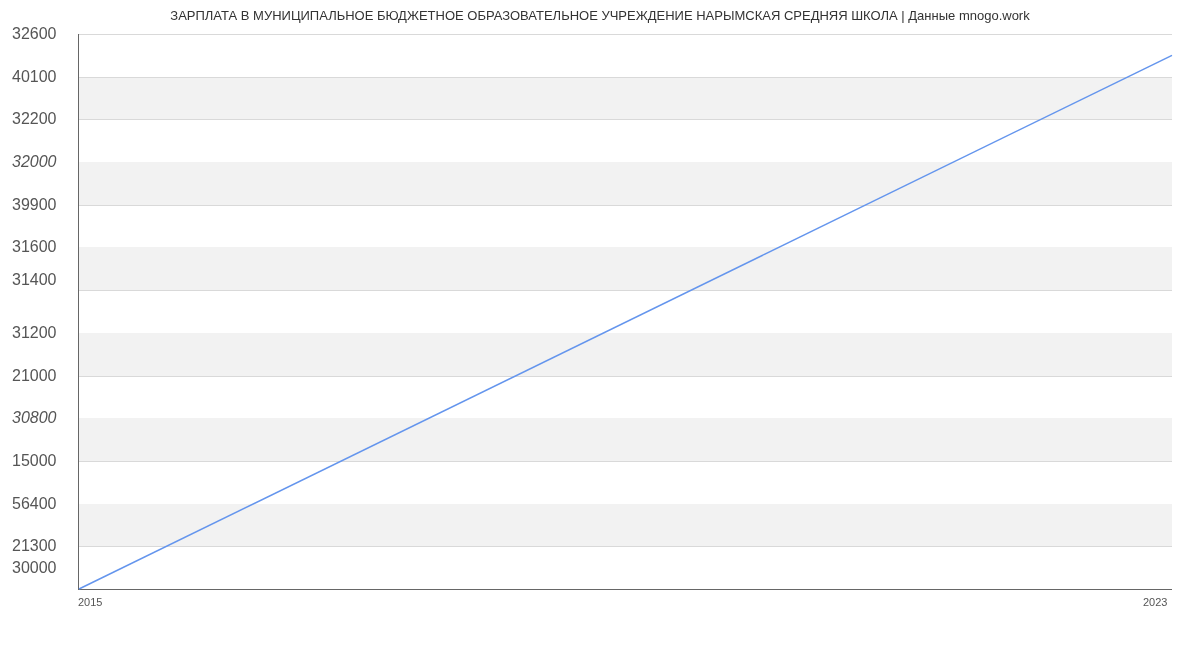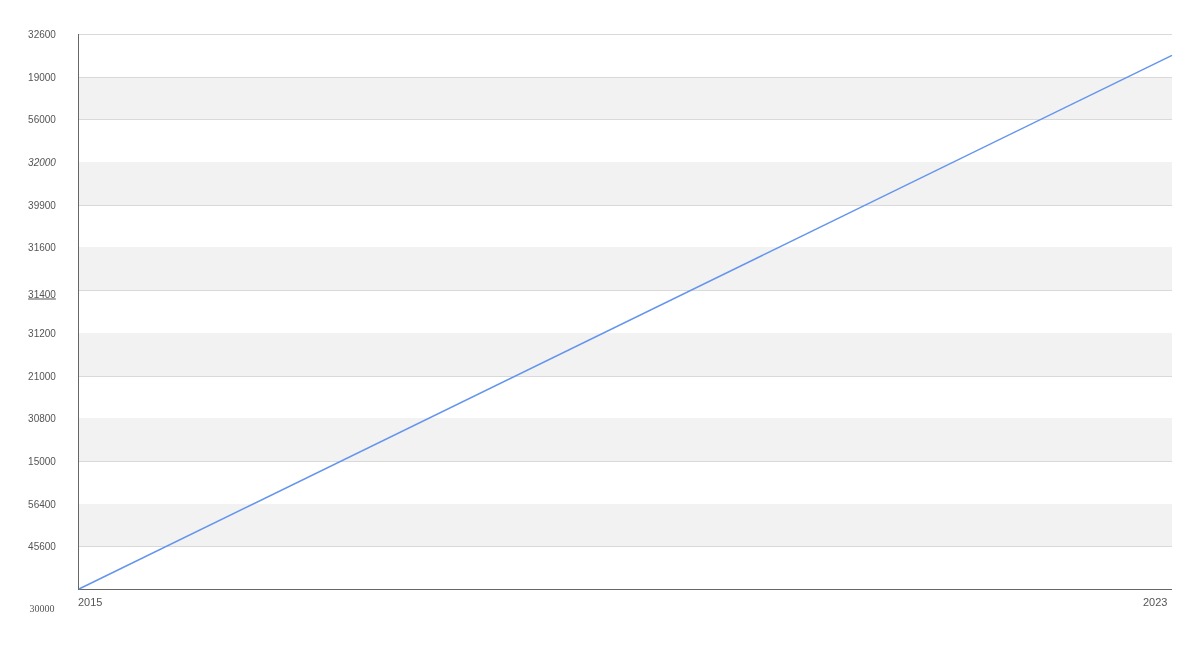--- a/index.html
+++ b/index.html
@@ -43,22 +43,22 @@
     position: absolute;
     left: 0;
     width: 100%;
     height: 1px;
     background: #d9d9d9;
   }
   .yt {
     position: absolute;
     right: 1128px;
     width: 60px;
-    text-align: center;
-    font-size: 10px;
+    text-align: left;
+    font-size: 16px;
     color: #555;
     transform: translateY(-50%);
   }
   .xt {
     position: absolute;
     top: 596px;
     font-size: 11px;
     color: #555;
   }
   .line-svg {
@@ -72,20 +72,21 @@
   .line-path {
     fill: none;
     stroke: #6495ed;
     stroke-width: 1.5;
   }
 </style>
 </head>
 <body>
 
 <div class="chart-wrap">
+  <div class="title">ЗАРПЛАТА В МУНИЦИПАЛЬНОЕ БЮДЖЕТНОЕ ОБРАЗОВАТЕЛЬНОЕ УЧРЕЖДЕНИЕ НАРЫМСКАЯ СРЕДНЯЯ ШКОЛА | Данные mnogo.work</div>
 
   <div class="plot" id="plot">
       <div class="band" style="top: 42.6923px; height: 42.6923px;"></div>
       <div class="gridline" style="top: 0px;"></div>
       <div class="gridline" style="top: 42.6923px;"></div>
       <div class="gridline" style="top: 85.3846px;"></div>
       <div class="gridline" style="top: 128.077px;"></div>
       <div class="gridline" style="top: 170.769px;"></div>
       <div class="gridline" style="top: 213.462px;"></div>
       <div class="gridline" style="top: 256.154px;"></div>
@@ -97,29 +98,29 @@
       <div class="gridline" style="top: 512.308px;"></div>
       <div class="band" style="top: 128.077px; height: 42.6923px;"></div>
       <div class="band" style="top: 213.462px; height: 42.6923px;"></div>
       <div class="band" style="top: 298.846px; height: 42.6923px;"></div>
       <div class="band" style="top: 384.231px; height: 42.6923px;"></div>
       <div class="band" style="top: 469.615px; height: 42.6923px;"></div>
     <svg class="line-svg" id="lineSvg" preserveAspectRatio="none" viewBox="0 0 1093 555">
       <path id="linePath" class="line-path" d="M0 555 L1093 21.346153846153832"></path>
     </svg>
   </div>
-<div class="yt" style="top: 608px; font-family: Liberation Serif, serif;">30000</div>
-    <div class="yt" style="top: 546.308px;">45600</div>
+<div class="yt" style="top: 568px;">30000</div>
+    <div class="yt" style="top: 546.308px;">21300</div>
     <div class="yt" style="top: 503.615px;">56400</div>
     <div class="yt" style="top: 460.923px;">15000</div>
-    <div class="yt" style="top: 418.231px;">30800</div>
+    <div class="yt" style="top: 418.231px; font-style: italic;">30800</div>
     <div class="yt" style="top: 375.538px;">21000</div>
     <div class="yt" style="top: 332.846px;">31200</div>
-    <div class="yt" style="top: 294px; text-decoration: underline;">31400</div>
+    <div class="yt" style="top: 280px;">31400</div>
     <div class="yt" style="top: 247.462px;">31600</div>
     <div class="yt" style="top: 204.769px;">39900</div>
     <div class="yt" style="top: 162.077px; font-style: italic;">32000</div>
-    <div class="yt" style="top: 119.385px;">56000</div>
-    <div class="yt" style="top: 76.6923px;">19000</div>
+    <div class="yt" style="top: 119.385px;">32200</div>
+    <div class="yt" style="top: 76.6923px;">40100</div>
     <div class="yt" style="top: 34px;">32600</div>
     <div class="xt" style="left: 78px;">2015</div>
     <div class="xt" style="left: 1143px;">2023</div>
   </div>
 
 </body></html>

